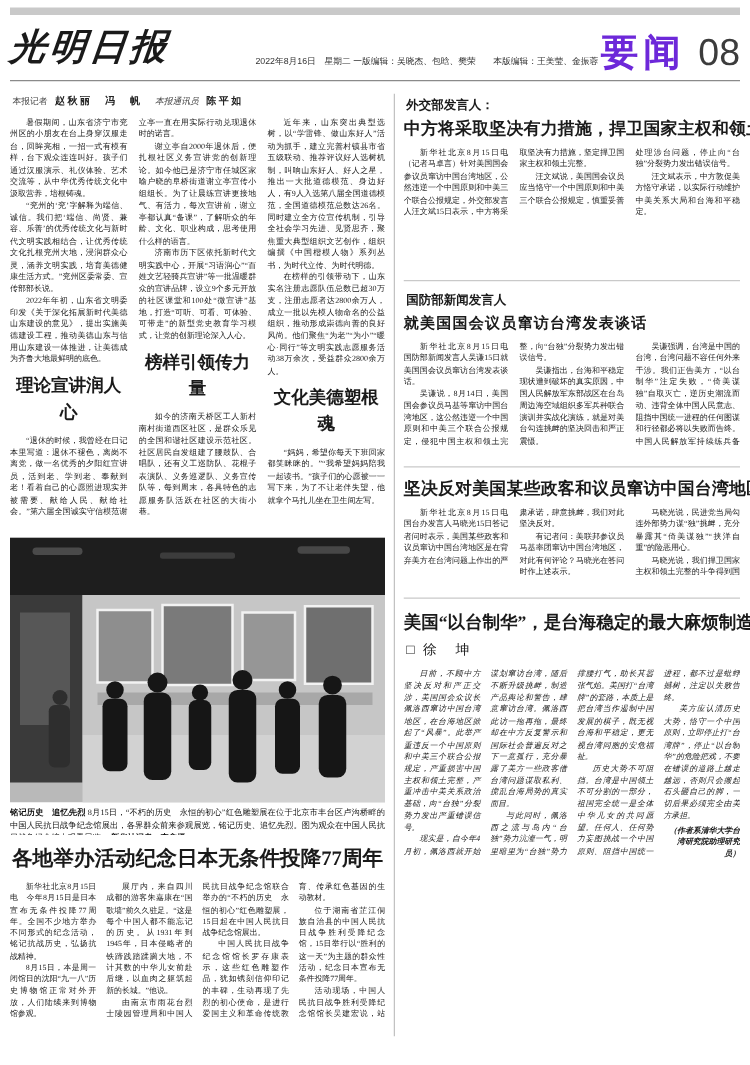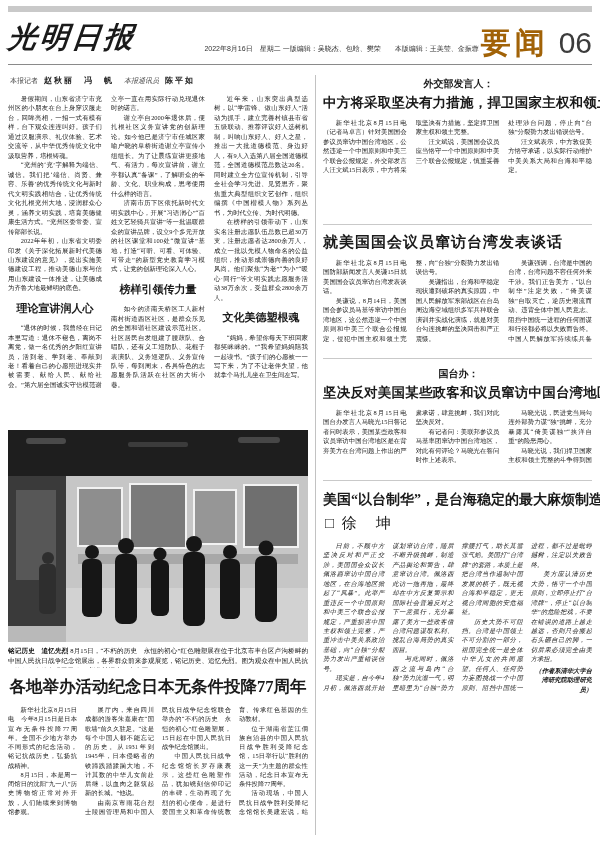--- a/index.html
+++ b/index.html
@@ -8,79 +8,79 @@
     font-family:"Liberation Serif","DejaVu Serif",serif;
     -webkit-font-smoothing:antialiased;
   }
   .page{padding:6px 8px 0 8px;position:relative;}
   .topstrip{height:6px;background:#c9c9c9;margin-bottom:10px;}
   
   .masthead{display:flex;align-items:flex-end;height:36px;}
   .logo{font-size:29px;font-weight:900;font-style:italic;letter-spacing:3px;transform:skewX(-6deg);white-space:nowrap;}
   .mast-right{margin-left:auto;display:flex;align-items:flex-end;}
   .mast-meta{font-size:7px;color:#333;white-space:nowrap;margin-bottom:4px;font-family:"Liberation Sans","DejaVu Sans",sans-serif;}
-  .section-badge{font-size:30px;font-weight:900;color:#a16207;letter-spacing:4px;margin-left:2px;line-height:1;}
+  .section-badge{font-size:30px;font-weight:900;color:#6d28d9;letter-spacing:4px;margin-left:2px;line-height:1;}
   .page-number{font-size:30px;color:#3c3c3c;margin-left:10px;line-height:1;font-family:"Liberation Sans","DejaVu Sans",sans-serif;}
   .mast-rule{border:none;border-top:1px solid #8a8a8a;margin:6px 0 0 0;}
   
   .content{display:flex;margin-top:10px;}
   .left-region{width:300px;flex:0 0 300px;}
   .vdiv{width:1px;background:#c2c2c2;margin:0 7px 4px 7px;}
   .right-region{flex:1;min-width:0;}
   
   .main-headline{font-size:25px;font-weight:900;letter-spacing:1px;margin:2px 0 6px 0;white-space:nowrap;}
   .byline{font-size:8px;margin:0 0 8px 2px;color:#222;}
   .byline .names{font-weight:bold;letter-spacing:2px;}
   .byline .role{color:#444;margin-right:4px;font-size:7px;text-align:center;}
   .byline .role2{margin-left:8px;font-style:italic;}
   .main-body{column-count:3;column-gap:9px;height:330px;overflow:hidden;font-size:6.4px;line-height:1.48;text-align:justify;}
   .bp{margin:0;text-indent:2em;}
-  .subhead{font-size:11px;font-weight:bold;text-align:center;margin:7px 0;text-indent:0;break-inside:avoid;}
+  .subhead{font-size:14px;font-weight:bold;text-align:center;margin:7px 0;text-indent:0;break-inside:avoid;}
   .sig{margin:2px 0 0 0;text-indent:0;text-align:right;font-weight:bold;}
   
   .photo-wrap{margin-top:6px;}
   .photo-wrap svg{display:block;}
   .caption{font-size:6.6px;line-height:1.5;text-align:justify;margin-top:4px;height:22px;overflow:hidden;color:#111;}
   .cap-lead{font-weight:bold;}
   .cap-credit{font-weight:bold;white-space:nowrap;}
   
   .memorial{margin-top:8px;}
   .memorial-headline{font-size:16.5px;font-weight:900;text-align:center;margin:2px 0 7px 0;white-space:nowrap;}
   .memorial-body{column-count:4;column-gap:8px;height:112px;overflow:hidden;font-size:6.3px;line-height:1.47;text-align:justify;}
   
   .r-article{padding:2px 0 6px 0;}
   .r-divider{border:none;border-top:1px solid #c9c9c9;margin:4px 0 6px 0;}
-  .kicker{font-size:10px;font-weight:bold;margin:0 0 3px 2px;text-align:center;}
+  .kicker{font-size:10px;font-weight:bold;margin:0 0 3px 2px;}
   .r-headline{font-size:13.5px;font-weight:900;margin:0 0 6px 0;white-space:nowrap;letter-spacing:0.2px;}
-  .r-headline.mod{font-size:15px;letter-spacing:1px;}
+  .r-headline.mod{font-size:12px;letter-spacing:1px;}
   .r-body{column-count:3;column-gap:9px;overflow:hidden;font-size:6.4px;line-height:1.48;text-align:justify;}
   .r-body.mfa{height:96px;}
   .r-body.mod{height:90px;}
   .r-body.gtb{height:62px;}
   
   .commentary-headline{font-size:14px;font-weight:900;margin:2px 0 5px 0;white-space:nowrap;}
-  .commentary-author{font-size:15px;margin:0 0 8px 2px;letter-spacing:2px;}
+  .commentary-author{font-size:11px;margin:0 0 8px 2px;letter-spacing:2px;}
   .commentary-body{column-count:4;column-gap:8px;height:292px;overflow:hidden;font-size:6.3px;line-height:1.5;text-align:justify;font-style:italic;}
 </style>
 </head>
 <body>
 
 <div class="page">
 
   <div class="topstrip"></div>
 
   <div class="masthead">
     <div class="logo">光明日报</div>
     <div class="mast-right">
       <div class="mast-meta">
         <span>2022年8月16日　星期二</span>
         <span>一版编辑：吴晓杰、包晗、樊荣　　本版编辑：王美莹、金振蓉</span>
       </div>
       <div class="section-badge">要闻</div>
-      <div class="page-number">06</div>
+      <div class="page-number">08</div>
     </div>
   </div>
   <hr class="mast-rule">
 
   <div class="content">
 
     <div class="left-region">
 
       <div>
         <div class="byline">
@@ -172,32 +172,32 @@
         <h2 class="r-headline">中方将采取坚决有力措施，捍卫国家主权和领土完整</h2>
         <div class="r-body mfa">
             <p class="bp">新华社北京8月15日电（记者马卓言）针对美国国会参议员窜访中国台湾地区，公然违逆一个中国原则和中美三个联合公报规定，外交部发言人汪文斌15日表示，中方将采取坚决有力措施，坚定捍卫国家主权和领土完整。</p>
             <p class="bp">汪文斌说，美国国会议员应当恪守一个中国原则和中美三个联合公报规定，慎重妥善处理涉台问题，停止向“台独”分裂势力发出错误信号。</p>
             <p class="bp">汪文斌表示，中方敦促美方恪守承诺，以实际行动维护中美关系大局和台海和平稳定。</p>
           </div>
       </div>
       <hr class="r-divider">
 
       <div class="r-article">
+        <div class="kicker">国防部新闻发言人</div>
         <h2 class="r-headline mod">就美国国会议员窜访台湾发表谈话</h2>
         <div class="r-body mod">
             <p class="bp">新华社北京8月15日电　国防部新闻发言人吴谦15日就美国国会议员窜访台湾发表谈话。</p>
             <p class="bp">吴谦说，8月14日，美国国会参议员马基等窜访中国台湾地区，这公然违逆一个中国原则和中美三个联合公报规定，侵犯中国主权和领土完整，向“台独”分裂势力发出错误信号。</p>
             <p class="bp">吴谦指出，台海和平稳定现状遭到破坏的真实原因，中国人民解放军东部战区在台岛周边海空域组织多军兵种联合演训并实战化演练，就是对美台勾连挑衅的坚决回击和严正震慑。</p>
             <p class="bp">吴谦强调，台湾是中国的台湾，台湾问题不容任何外来干涉。我们正告美方，“以台制华”注定失败，“倚美谋独”自取灭亡，逆历史潮流而动、违背全体中国人民意志、阻挡中国统一进程的任何图谋和行径都必将以失败而告终。中国人民解放军持续练兵备战，坚决捍卫国家主权和领土完整，坚决粉碎任何形式的“台独”分裂和外来干涉图谋。</p>
           </div>
       </div>
       <hr class="r-divider">
 
       <div class="r-article">
-        <div class="kicker">国台办：</div>
         <h2 class="r-headline">坚决反对美国某些政客和议员窜访中国台湾地区</h2>
         <div class="r-body gtb">
             <p class="bp">新华社北京8月15日电　国台办发言人马晓光15日答记者问时表示，美国某些政客和议员窜访中国台湾地区是在背弃美方在台湾问题上作出的严肃承诺，肆意挑衅，我们对此坚决反对。</p>
             <p class="bp">有记者问：美联邦参议员马基率团窜访中国台湾地区，对此有何评论？马晓光在答问时作上述表示。</p>
             <p class="bp">马晓光说，民进党当局勾连外部势力谋“独”挑衅，充分暴露其“倚美谋独”“挟洋自重”的险恶用心。</p>
             <p class="bp">马晓光说，我们捍卫国家主权和领土完整的斗争得到国际社会的广泛理解和支持。</p>
           </div>
       </div>
       <hr class="r-divider">
 

